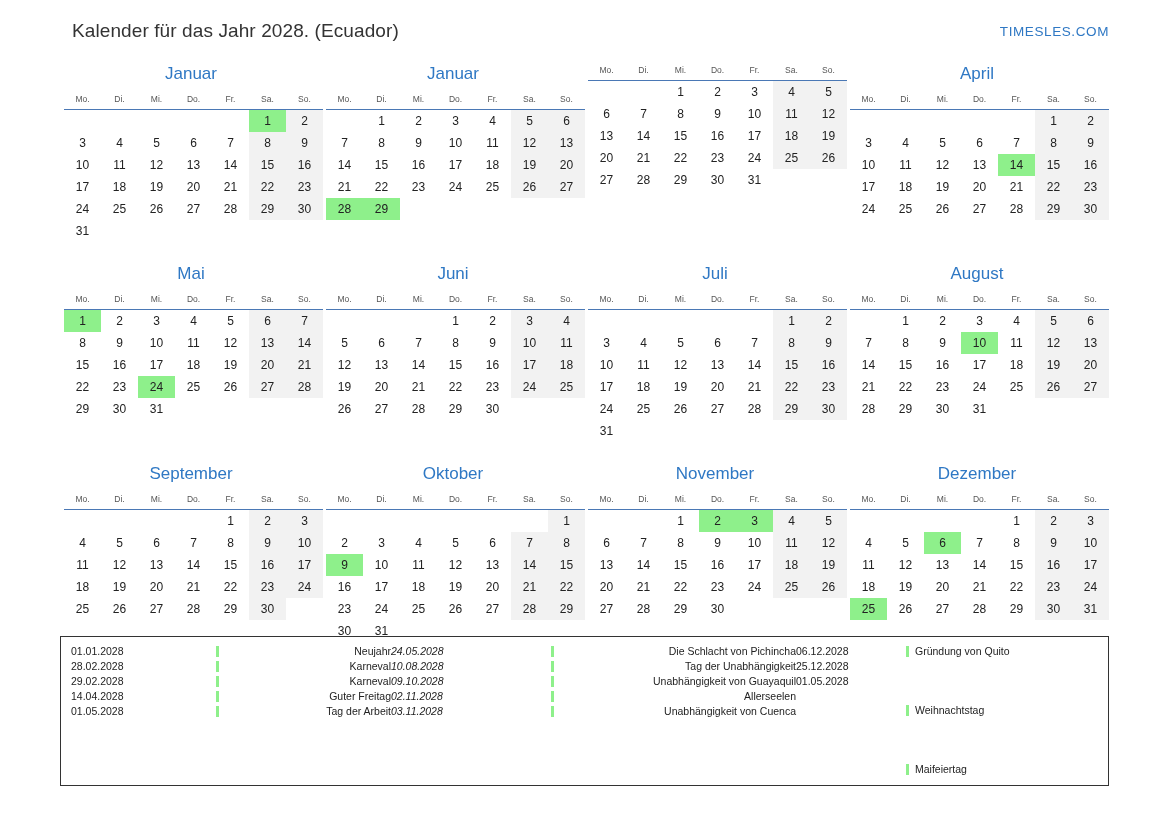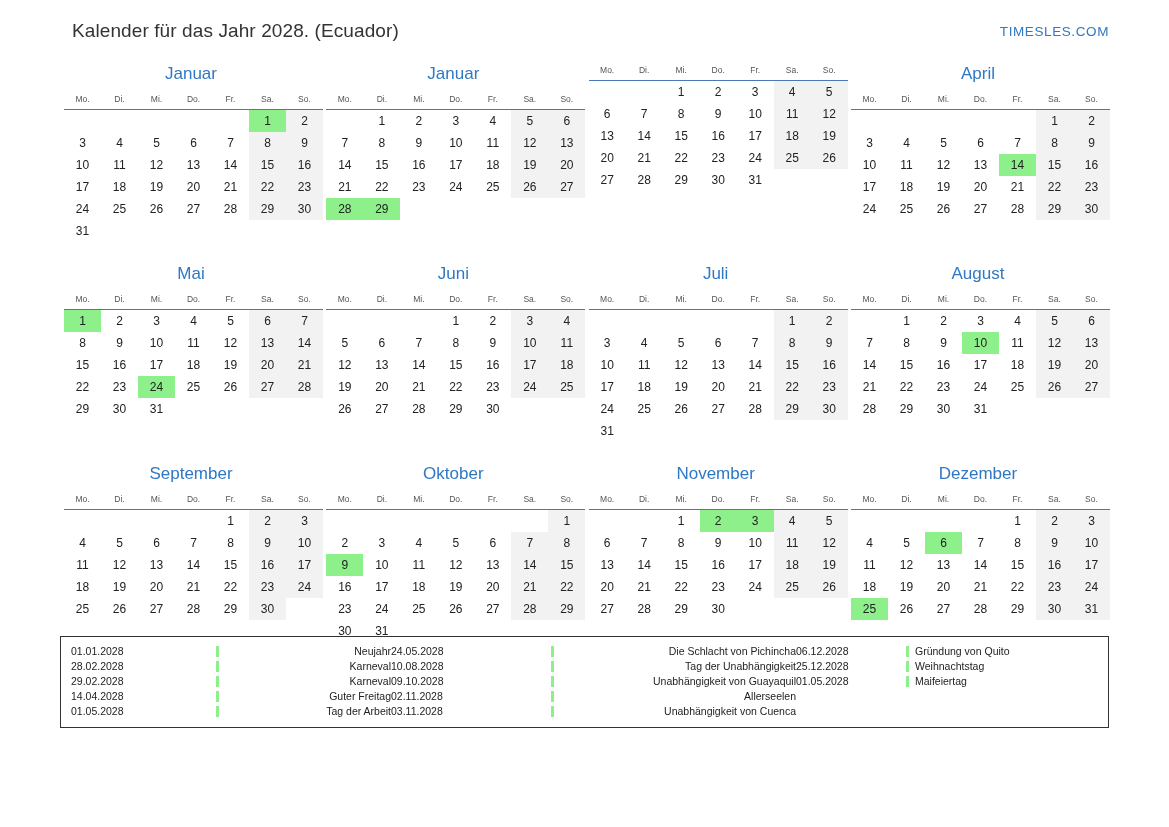--- a/index.html
+++ b/index.html
@@ -51,21 +51,20 @@
   .months {
     position: absolute;
     left: 60px;
     top: 64px;
     width: 1049px;
   }
   .row {
     display: flex;
     width: 1049px;
     margin-bottom: 22px;
-    justify-content: space-between;
   }
   .month {
     width: 262px;
     box-sizing: border-box;
     padding: 0 4px;
   }
   .month-name {
     text-align: center;
     color: #2f78c4;
     font-size: 17px;
@@ -115,24 +114,24 @@
     box-sizing: border-box;
     padding: 7px 14px 8px 10px;
     display: flex;
   }
   .legend-col {
     display: flex;
     flex-direction: column;
   }
   .legend-col.c1 { width: 145px; }
   .legend-col.c2 { width: 175px; text-align: right; }
-  .legend-col.c3 { width: 160px; }
+  .legend-col.c3 { width: 160px; font-style: italic; }
   .legend-col.c4 { width: 245px; text-align: right; }
   .legend-col.c5 { width: 110px; }
-  .legend-col.c6 { width: 185px; }
+  .legend-col.c6 { width: 185px; gap: 44px; }
   .legend-item {
     font-size: 10.5px;
     line-height: 15px;
     color: #222;
     white-space: nowrap;
   }
   .legend-item.bar {
     padding-left: 9px;
     position: relative;
   }

